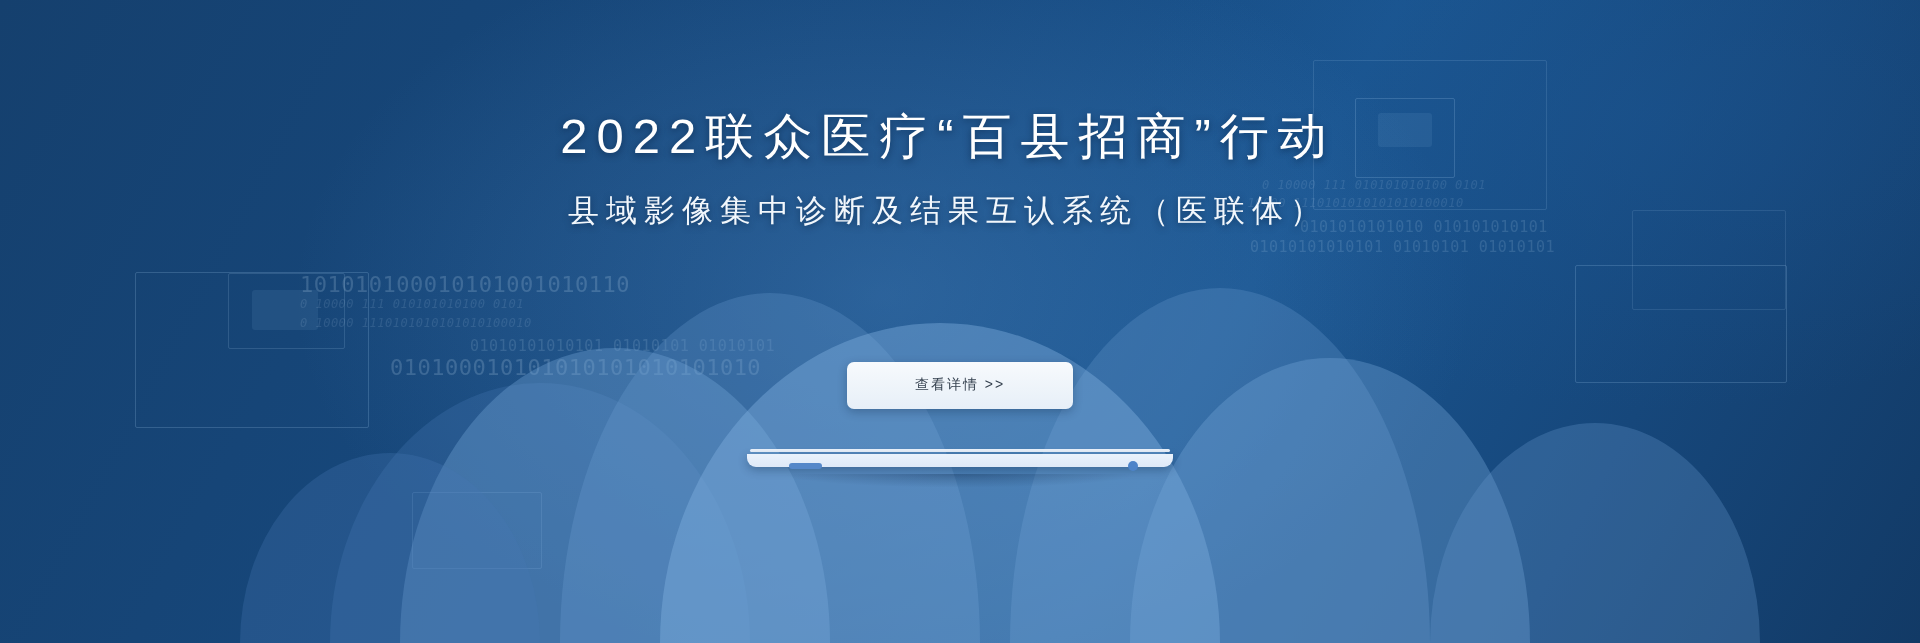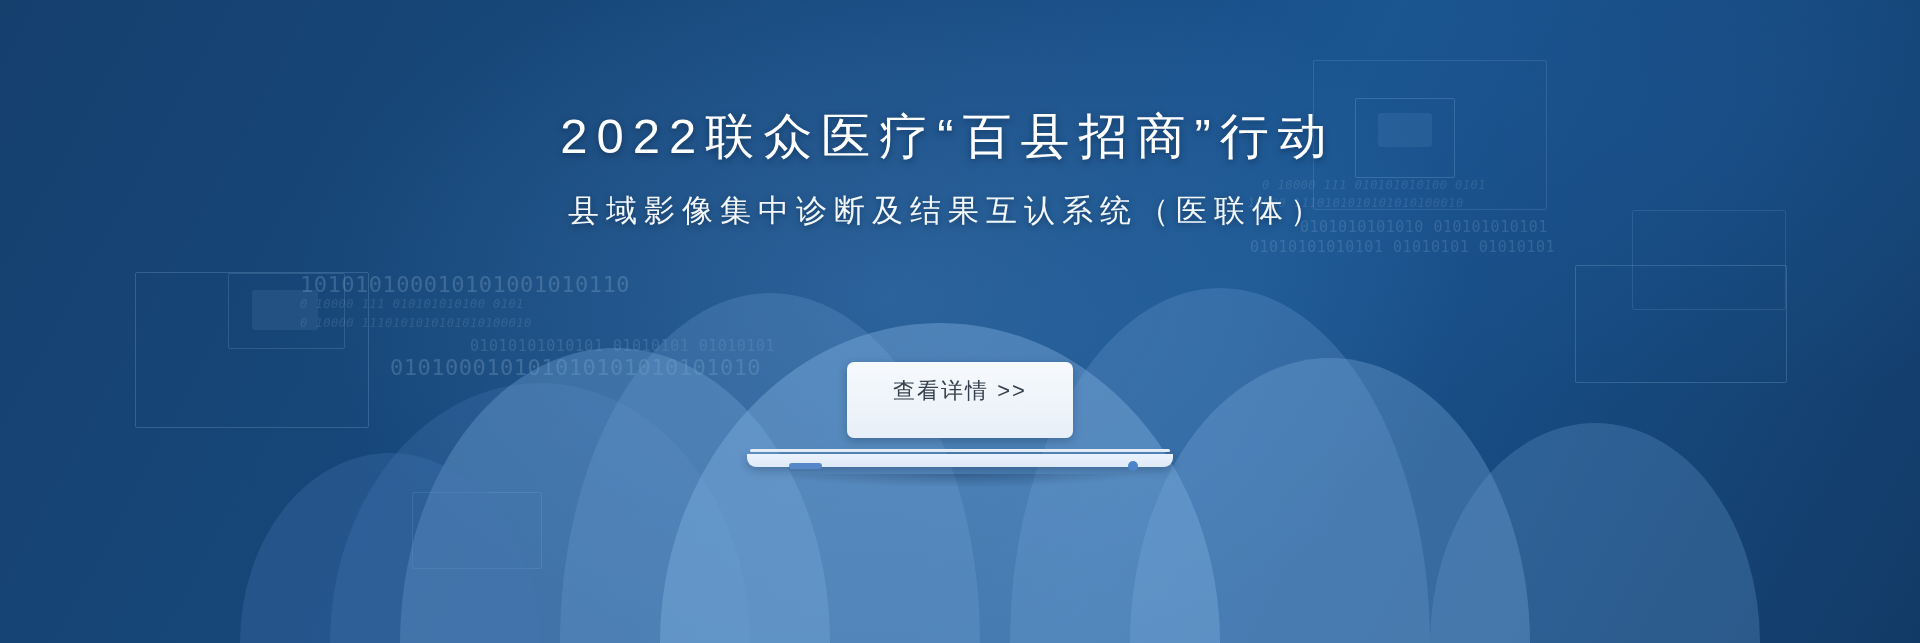--- a/index.html
+++ b/index.html
@@ -107,26 +107,26 @@
   .cta-zone {
     position: absolute;
     left: 0;
     top: 362px;
     width: 1920px;
     text-align: center;
   }
   .cta-btn {
     display: inline-block;
     min-width: 226px;
-    padding: 14px 30px 32px;
+    padding: 14px 30px 15px;
     background: linear-gradient(180deg, #f7fafd 0%, #eef4fa 55%, #e7eff8 100%);
     border: none;
     border-radius: 7px;
     color: #35414f;
-    font-size: 22px;
+    font-size: 14px;
     letter-spacing: 2px;
     font-family: "Liberation Sans", "DejaVu Sans", sans-serif;
     box-shadow: 0 3px 10px rgba(6,28,56,0.28);
     cursor: pointer;
   }
 
   
   .device {
     position: absolute;
     left: 50%;

